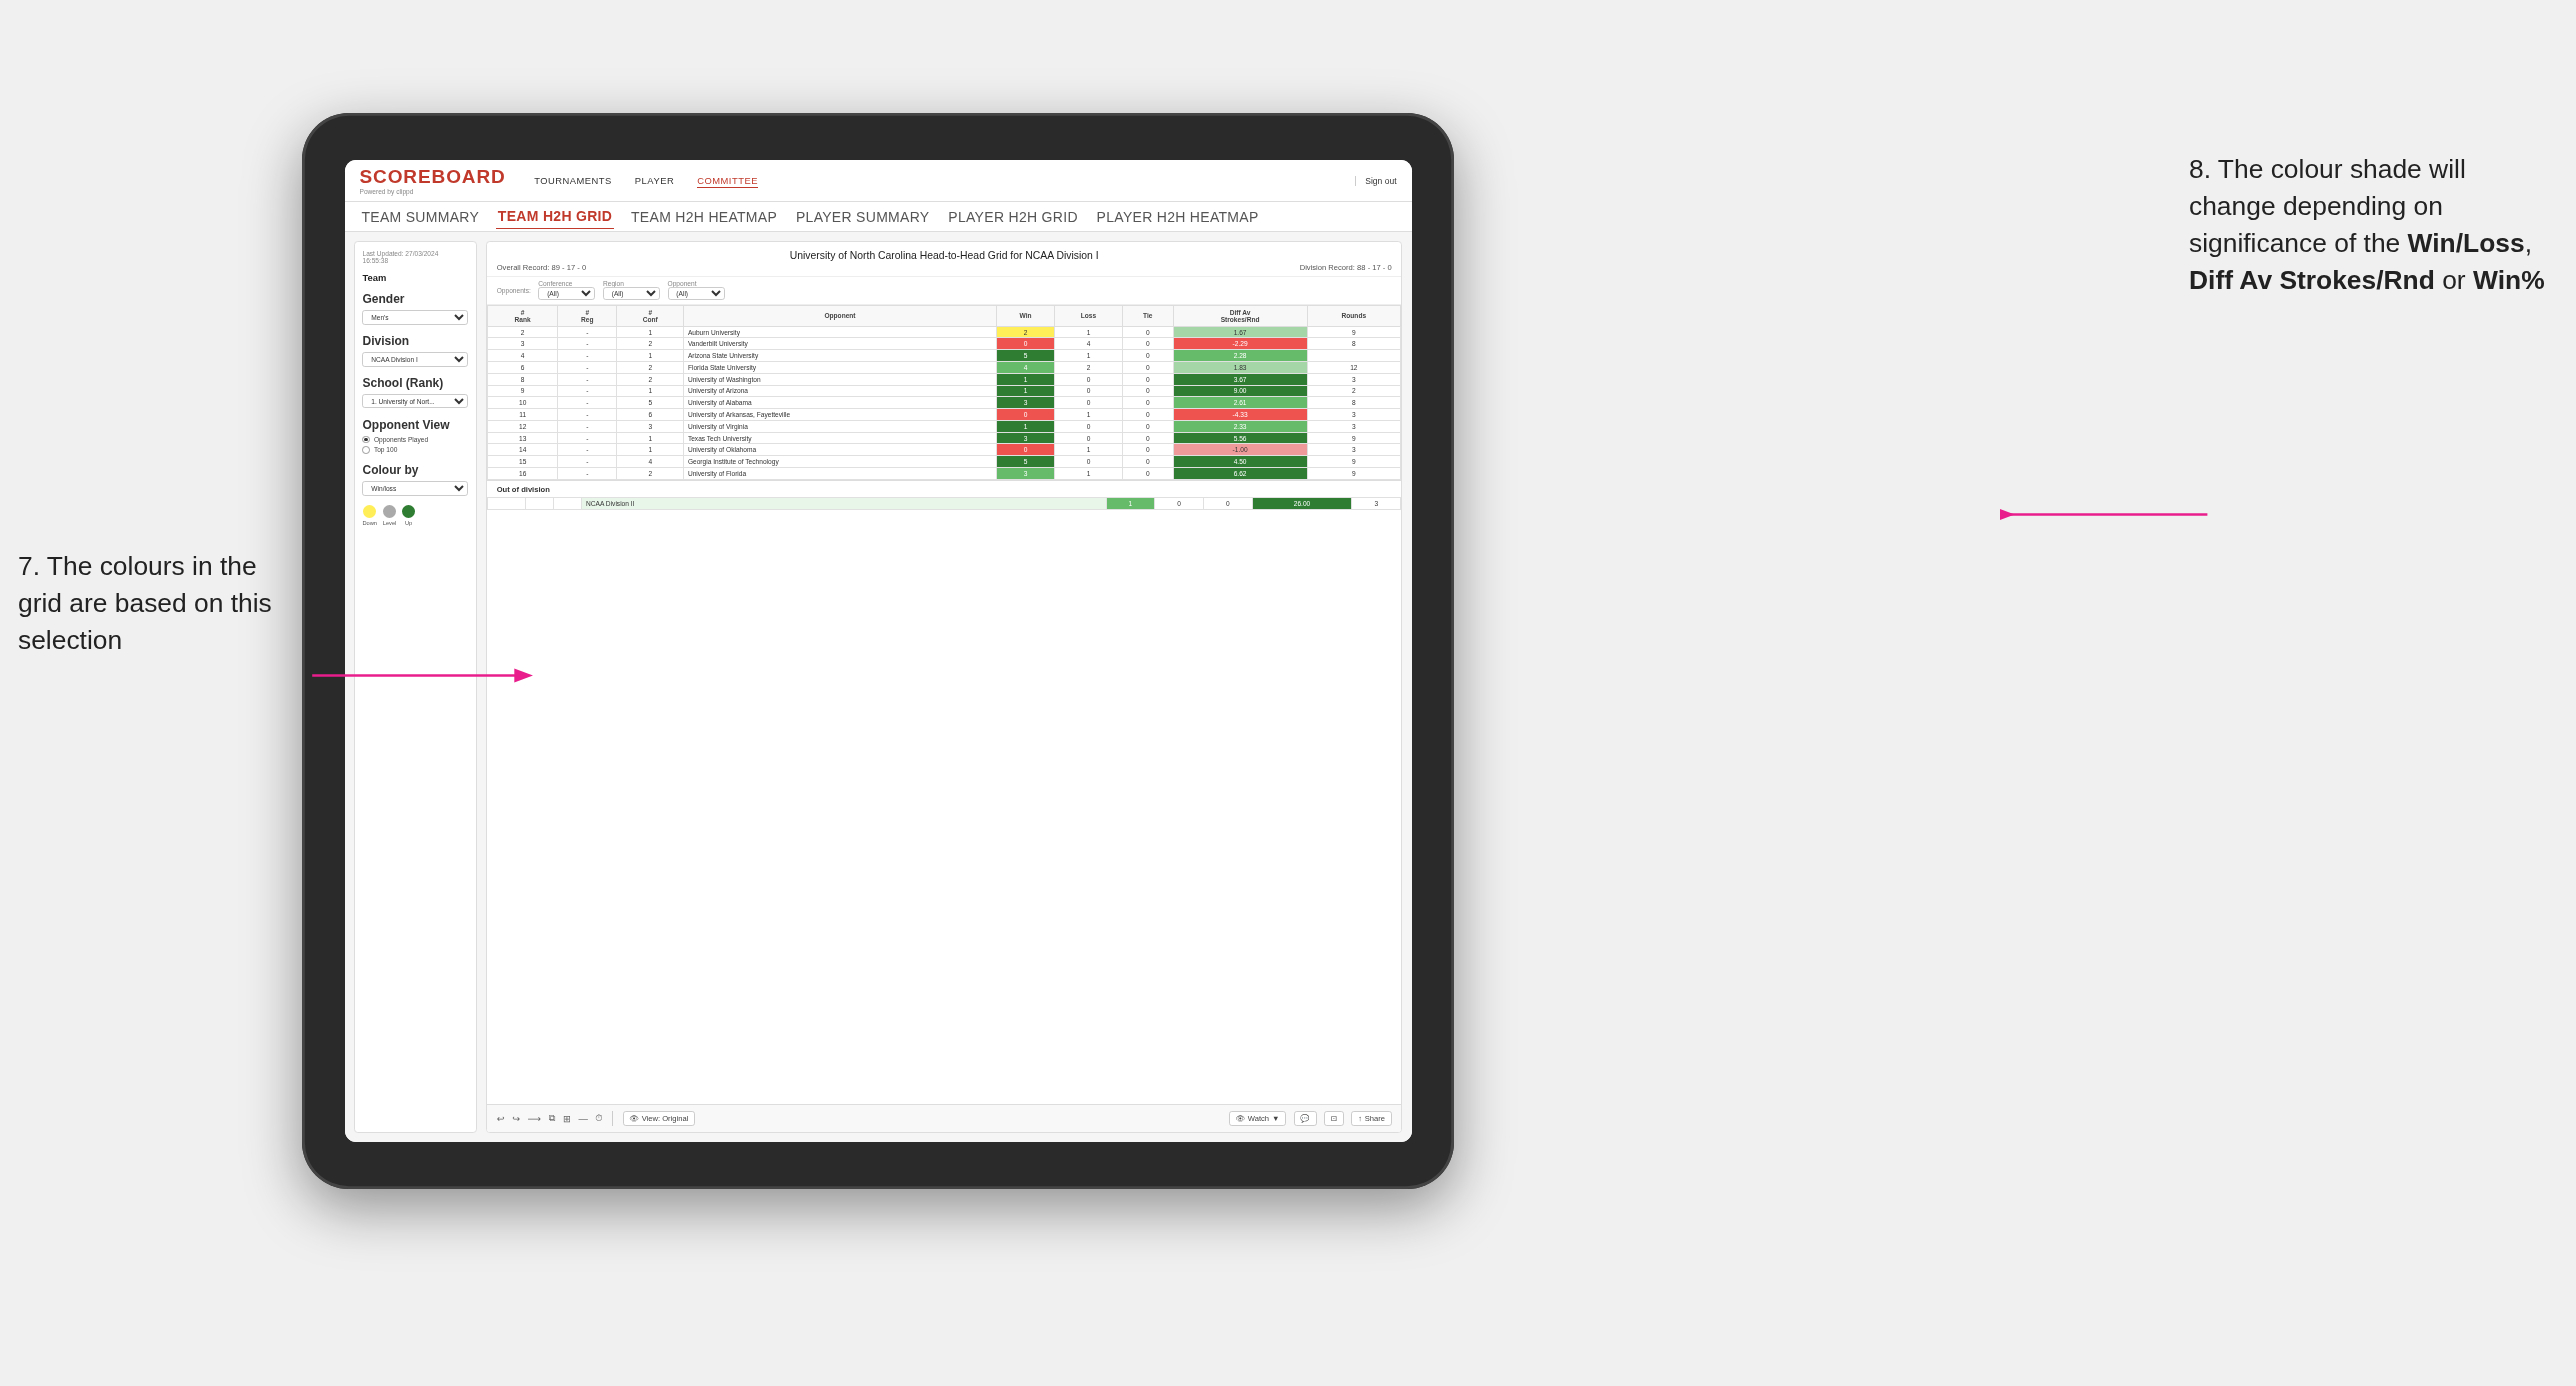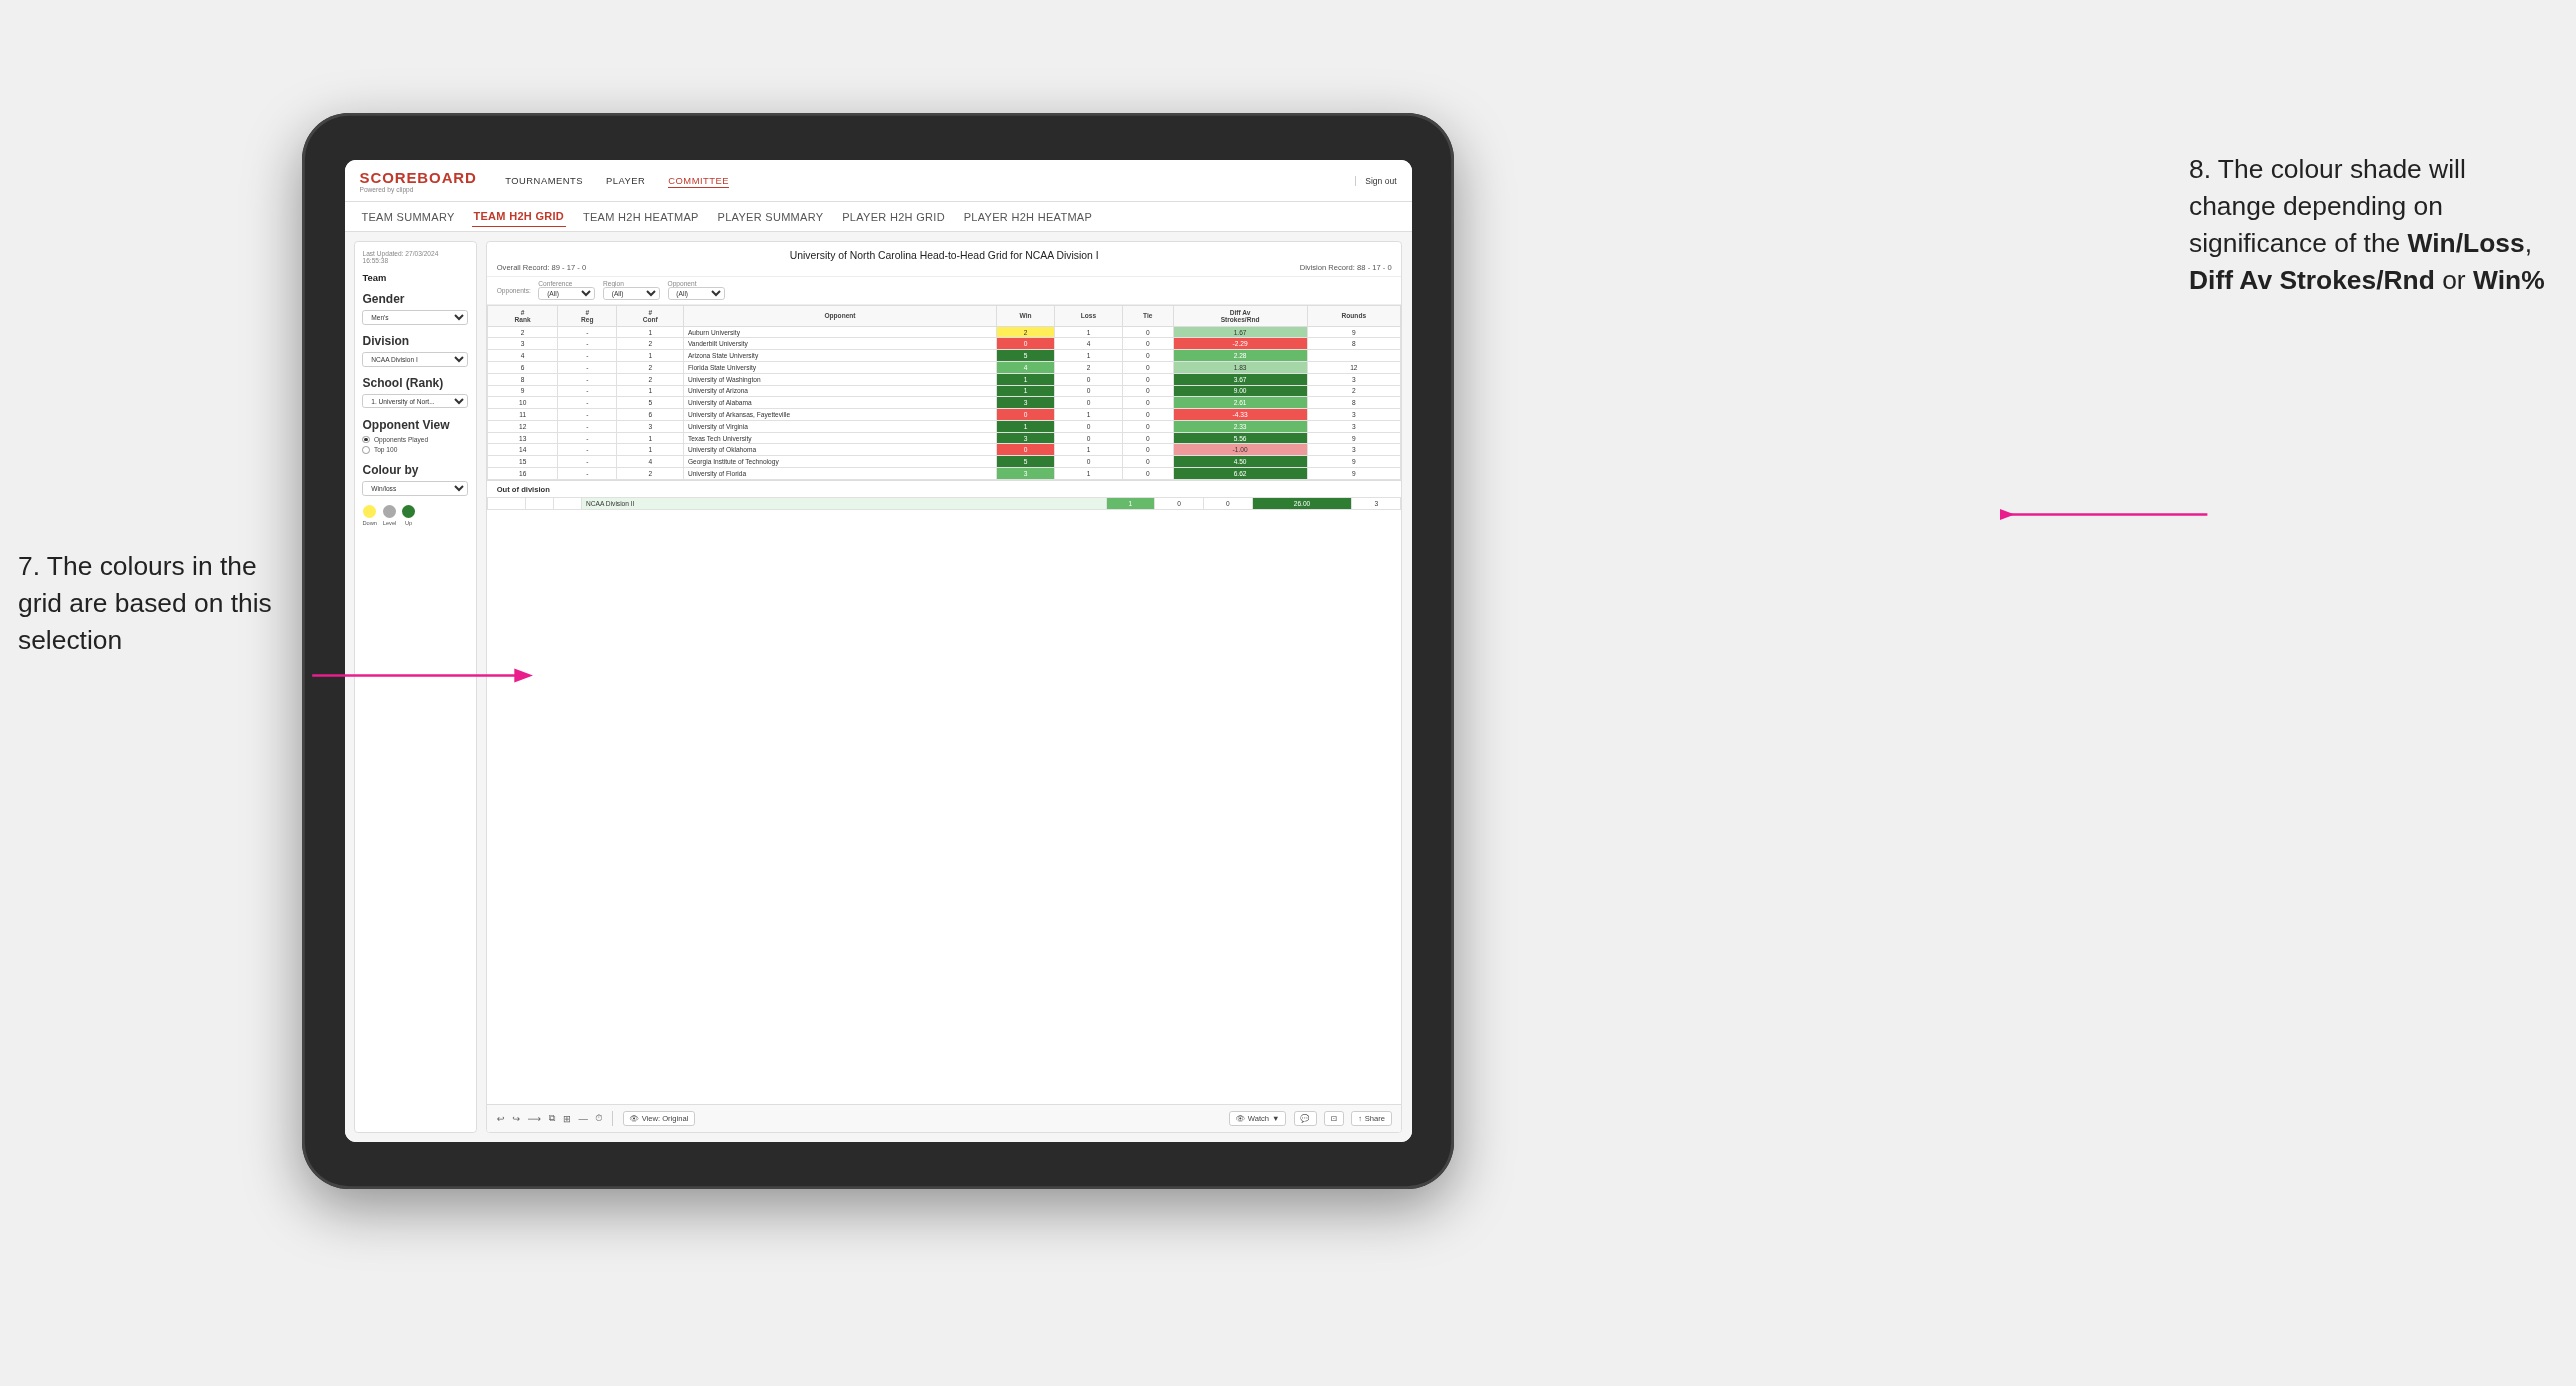--- a/index.html
+++ b/index.html
@@ -72,21 +72,21 @@
       align-items: center;
       gap: 19px;
     }
 
     .logo-area {
       display: flex;
       flex-direction: column;
       margin-right: 9.4px;
     }
     .logo-title {
-      font-size: 15px;
+      font-size: 19px;
       font-weight: 900;
       color: #c0392b;
       letter-spacing: 0.9px;
     }
     .logo-sub {
       font-size: 6.6px;
       color: #888;
     }
 
     .nav-links {
@@ -120,21 +120,21 @@
     .sub-nav {
       background: #fff;
       border-bottom: 0.9px solid #ddd;
       padding: 0 15px;
       height: 30px;
       display: flex;
       align-items: center;
       gap: 15px;
     }
     .sub-nav-item {
-      font-size: 11px;
+      font-size: 14px;
       color: #555;
       cursor: pointer;
       padding: 3.8px 1.9px;
       letter-spacing: 0.3px;
       text-align: right;
     }
     .sub-nav-item.active {
       color: #c0392b;
       border-bottom: 1.9px solid #c0392b;
       font-weight: 600;

